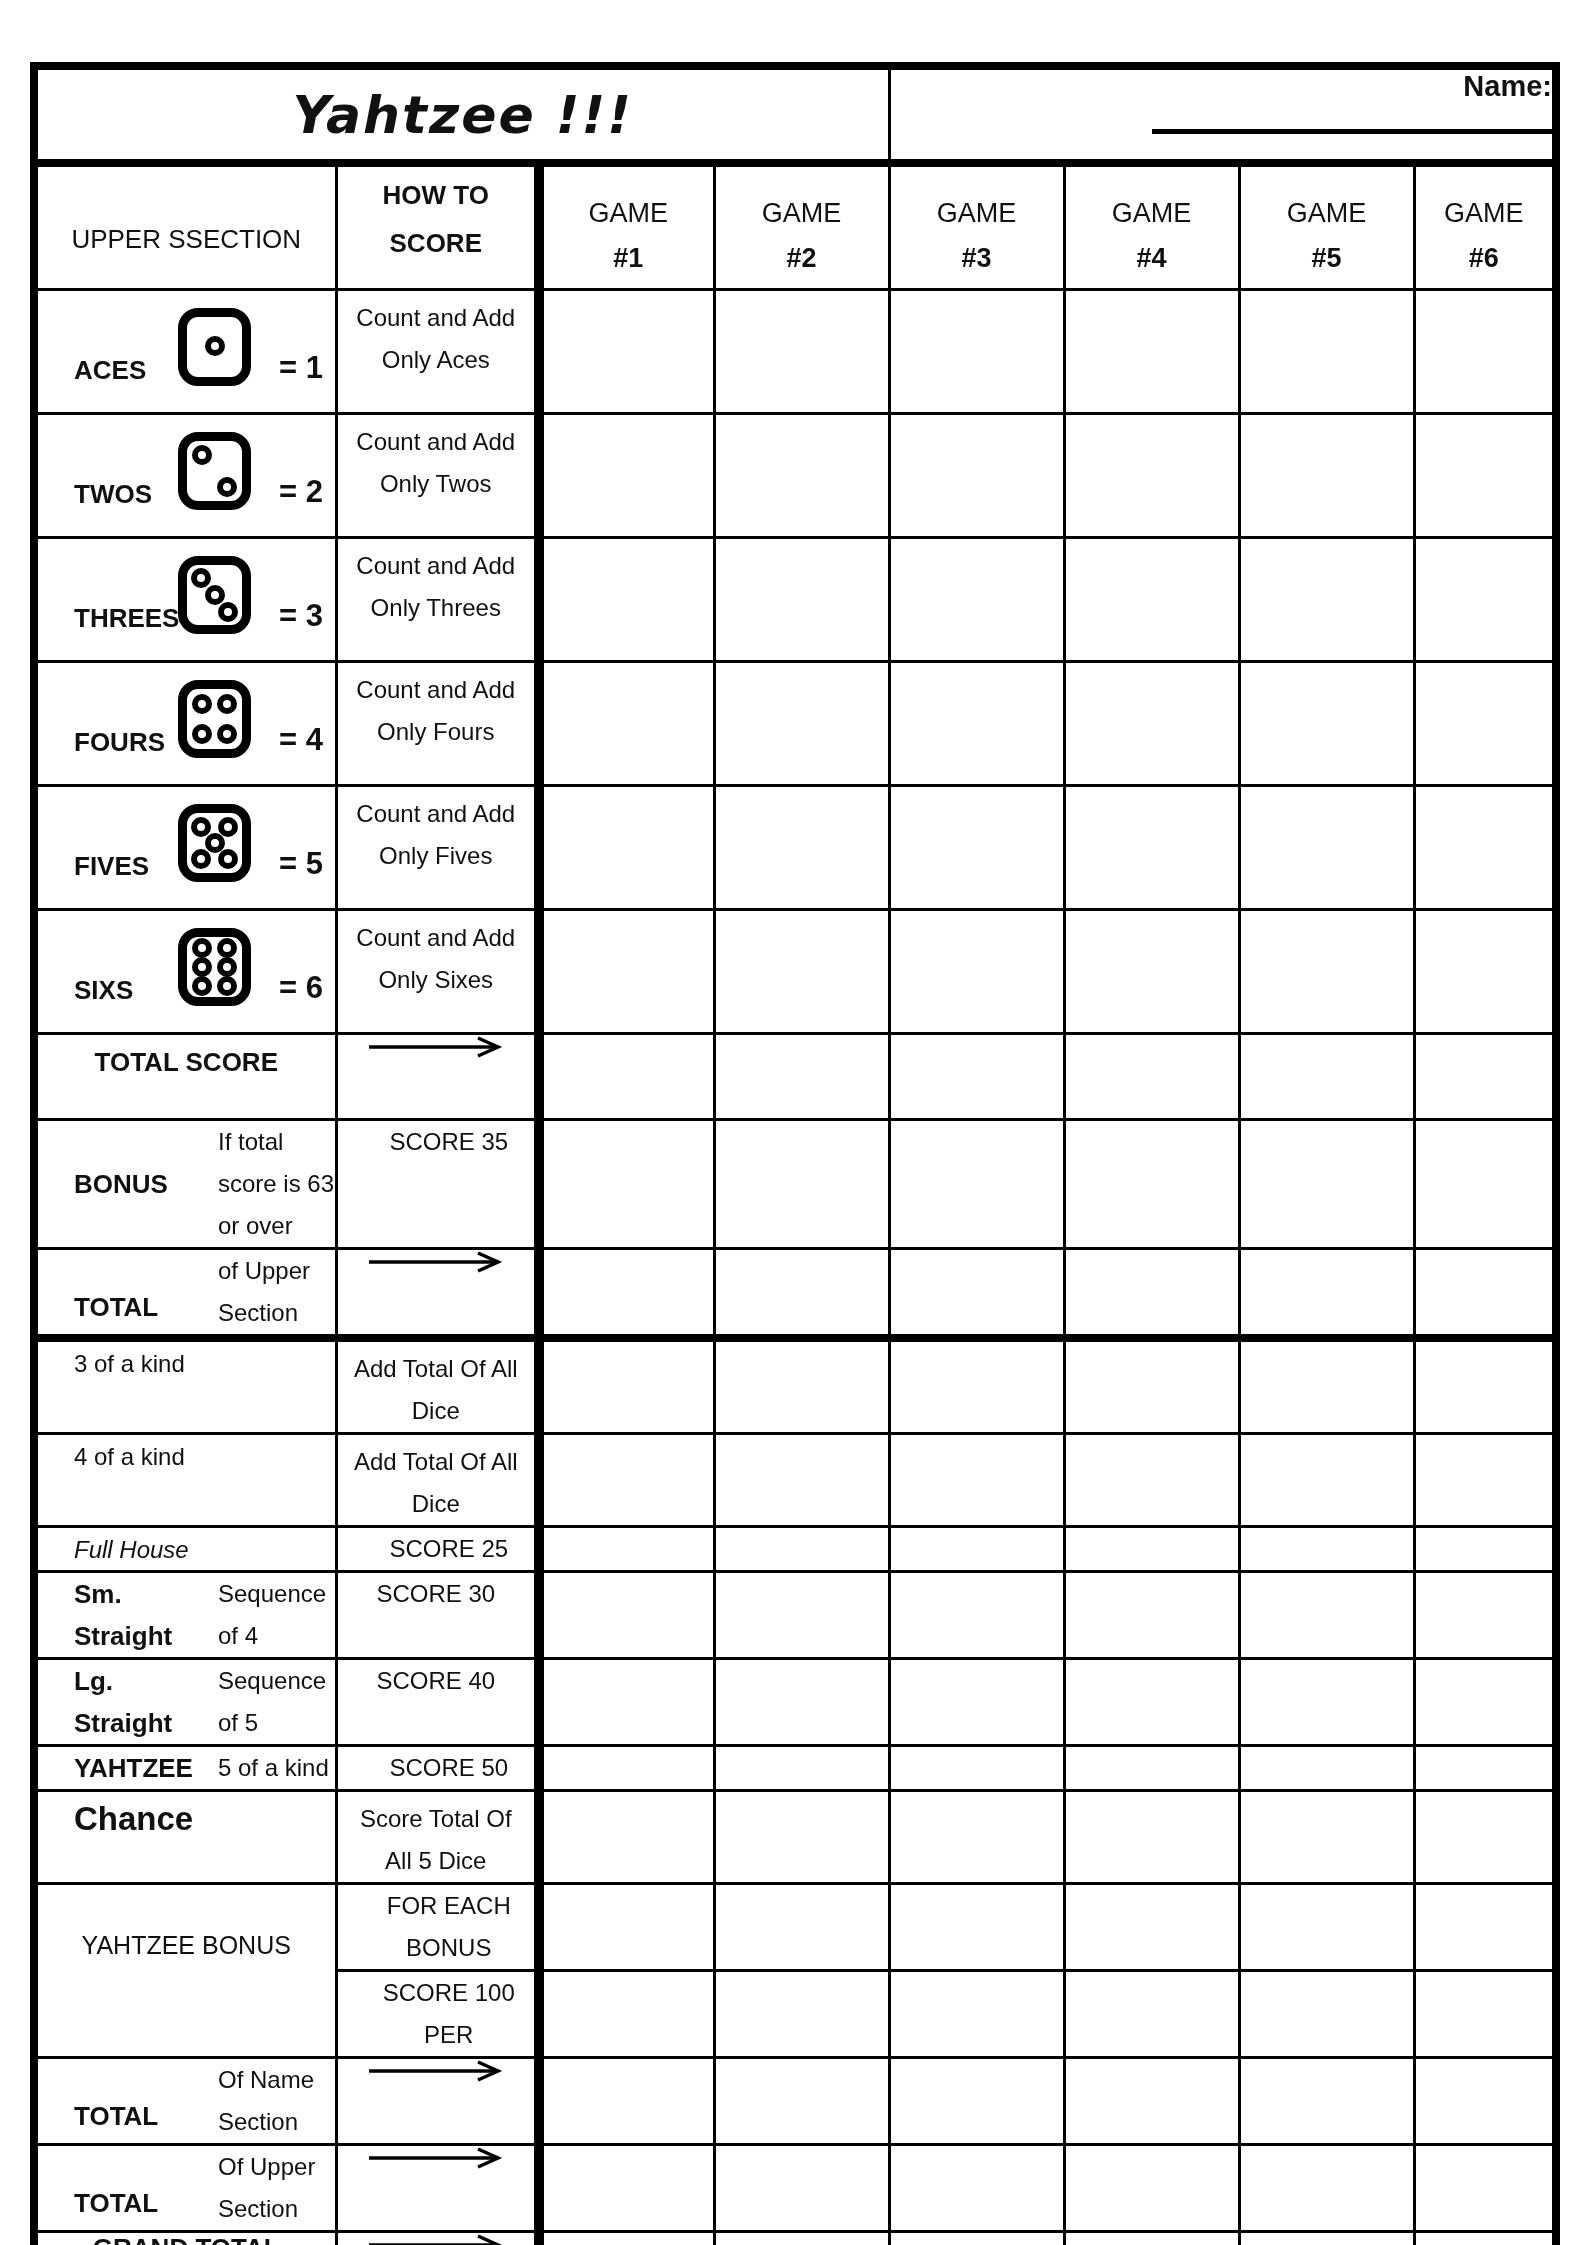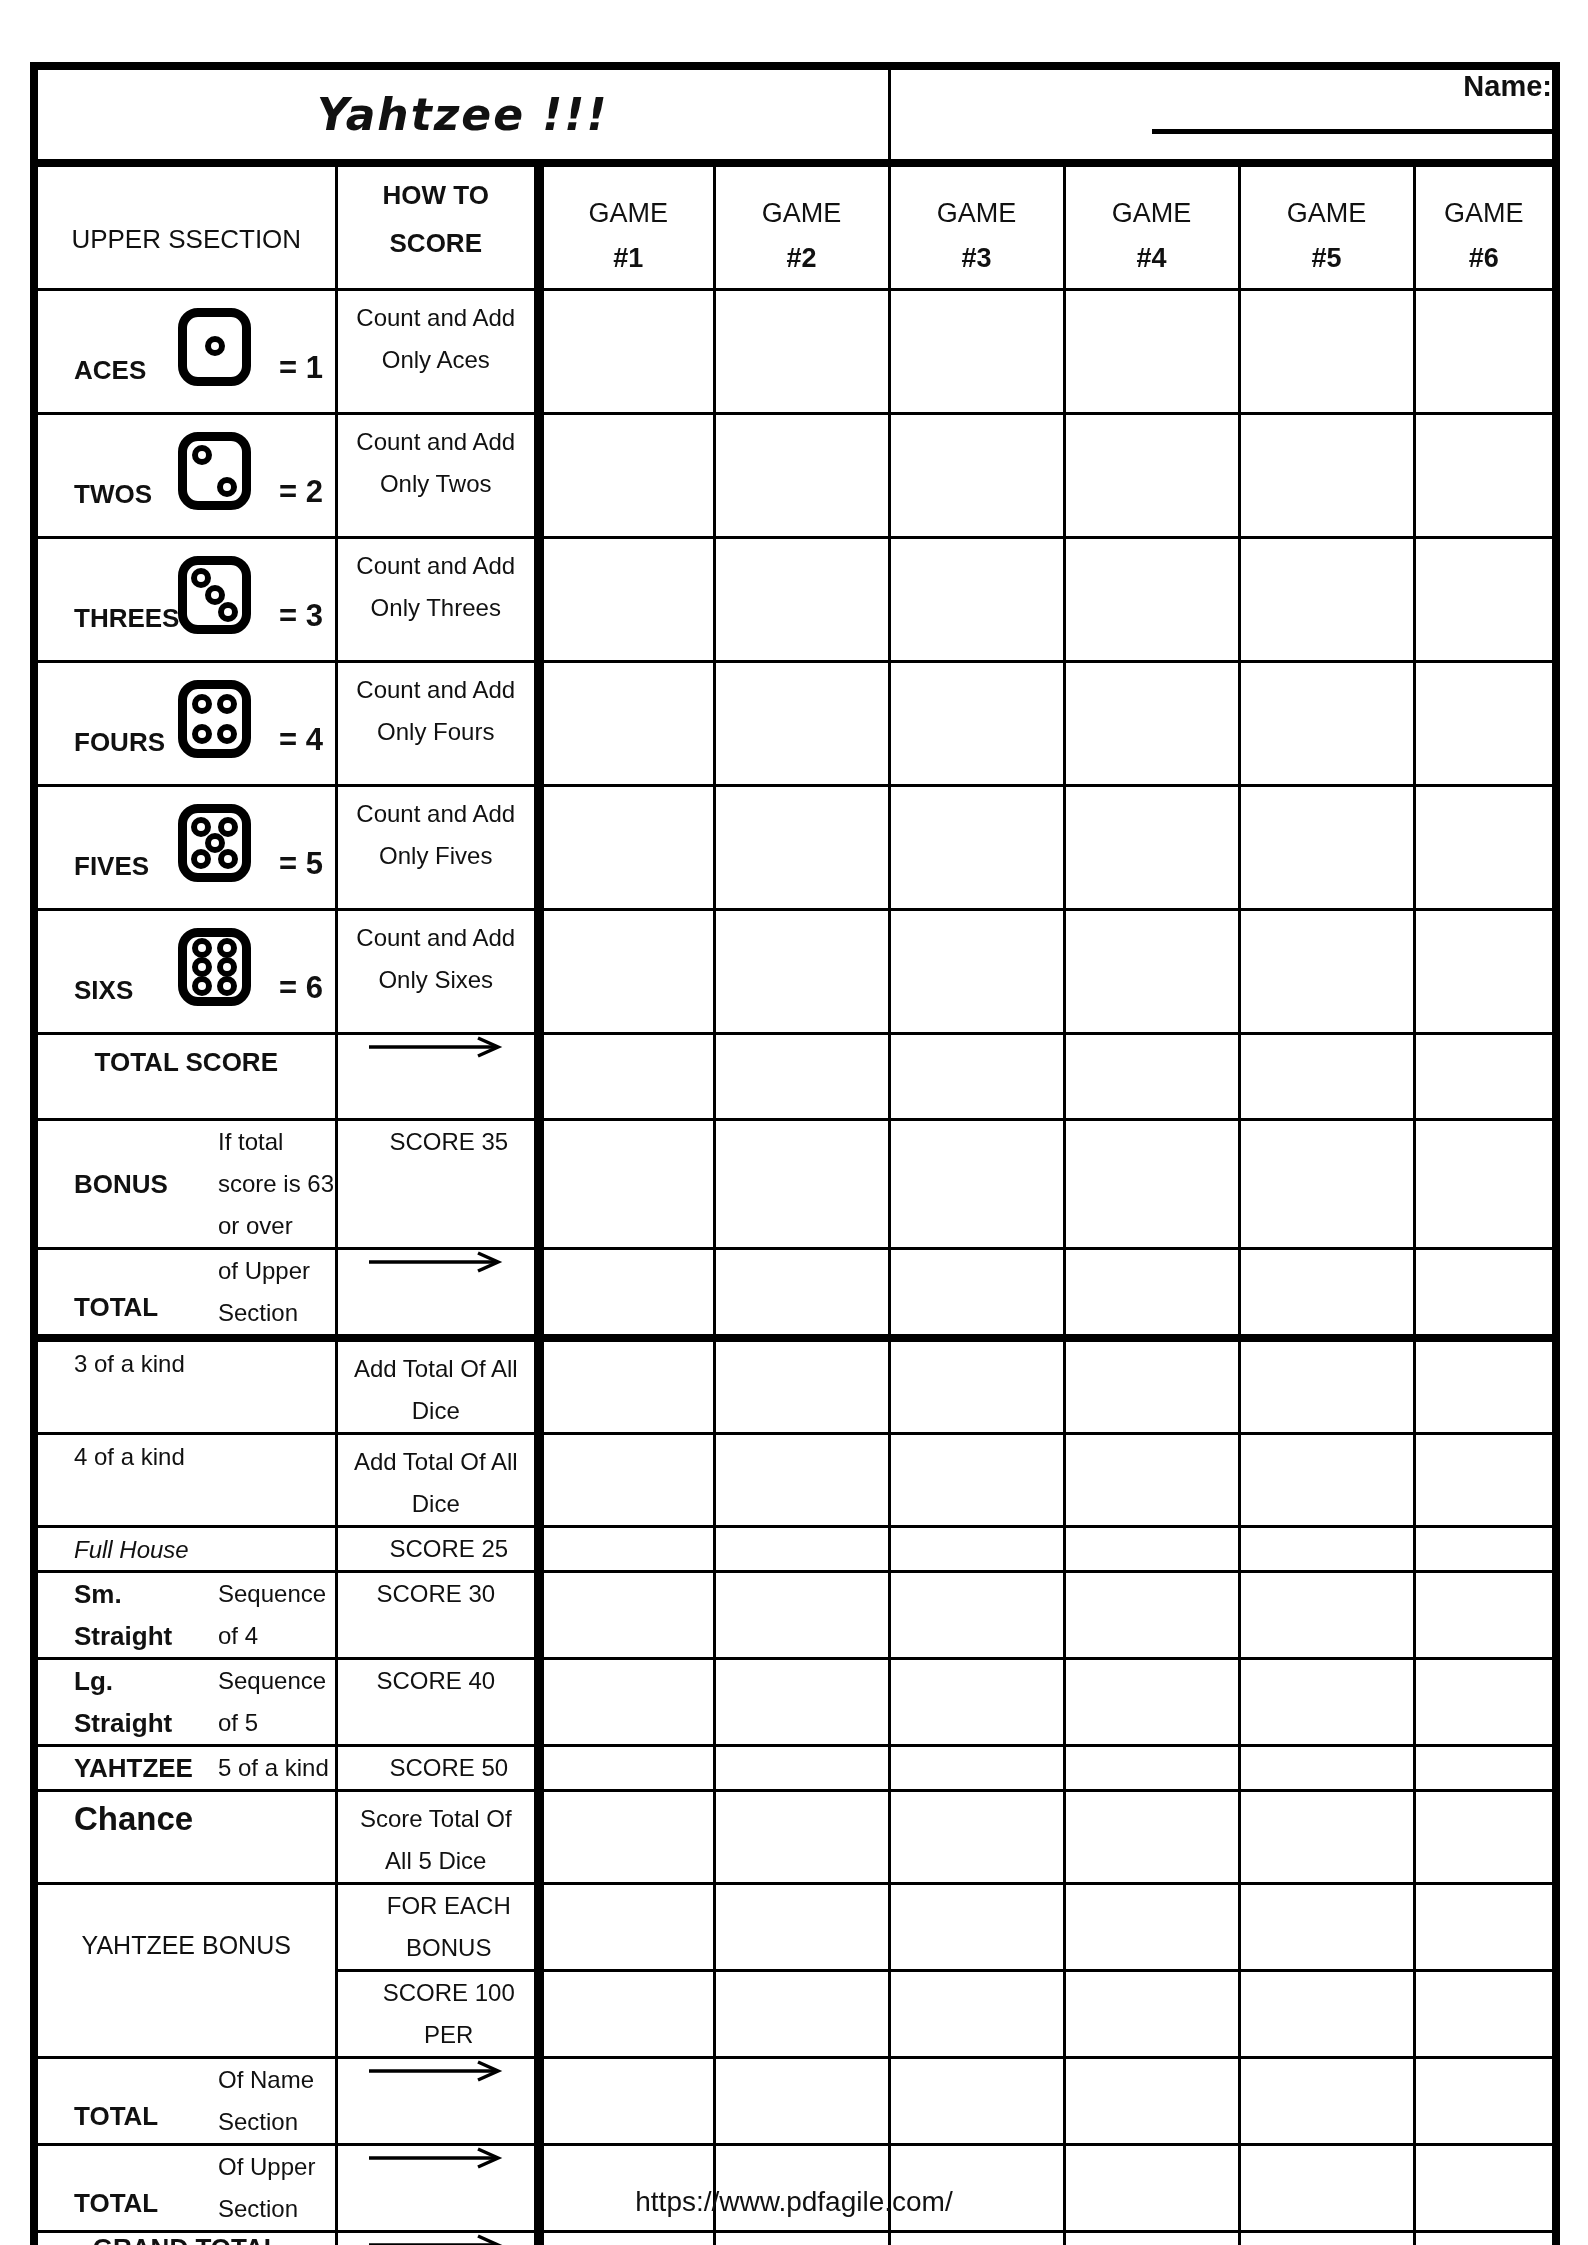--- a/index.html
+++ b/index.html
@@ -9,21 +9,21 @@
   table{border-collapse:collapse;table-layout:fixed;width:1530px;border:8px solid #000;}
   td{border:3px solid #000;padding:0;vertical-align:top;overflow:hidden;}
   tr.band td{border-bottom-width:8px;}
   tr.divider td{border-bottom-width:8px;}
   td.howto{border-right-width:10px;}
 
   
   .title-cell{height:100%;}
   .title{display:flex;align-items:center;justify-content:center;height:89px;
          font-family:"DejaVu Sans",sans-serif;font-style:italic;font-weight:bold;
-         font-size:44px;letter-spacing:2px;}
+         font-size:52px;letter-spacing:2px;}
   .name-wrap{display:flex;align-items:flex-end;height:89px;padding:0 0 12px 24px;box-sizing:border-box;flex-direction:column;}
   .name-label{font-weight:bold;font-size:29px;}
   .name-line{display:inline-block;width:400px;border-bottom:5px solid #000;height:26px;margin-left:4px;}
 
   
   .ush{display:flex;align-items:flex-end;justify-content:center;height:104px;
        padding-bottom:16px;box-sizing:border-box;font-size:26px;}
   .howto-h{display:flex;flex-direction:column;align-items:center;justify-content:center;
            height:104px;font-size:26px;line-height:48px;font-weight:bold;}
   .game-h{display:flex;flex-direction:column;align-items:center;justify-content:center;
@@ -610,14 +610,13 @@
             <td></td>
             <td></td>
             <td></td>
             <td></td>
             <td></td>
       </tr>
     </tbody>
       </table>
   </div>
 
-  <div class="footer">https://www.pdfagile.com/</div>
 </div>
 
 </body></html>

